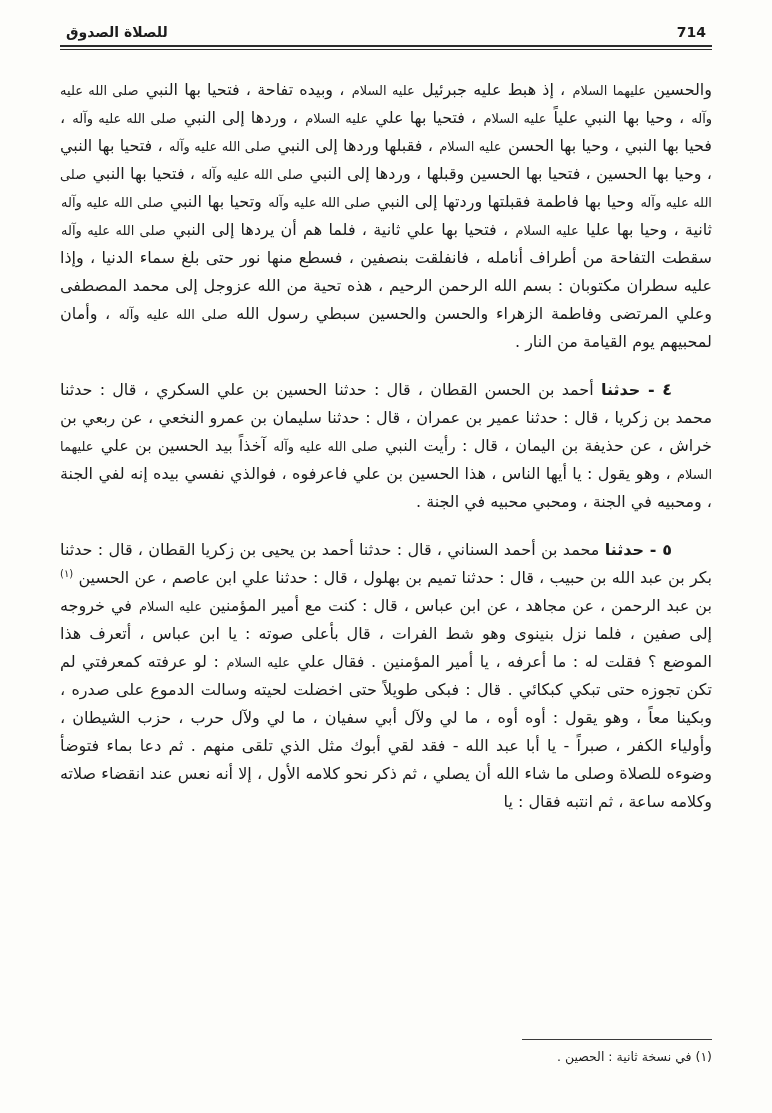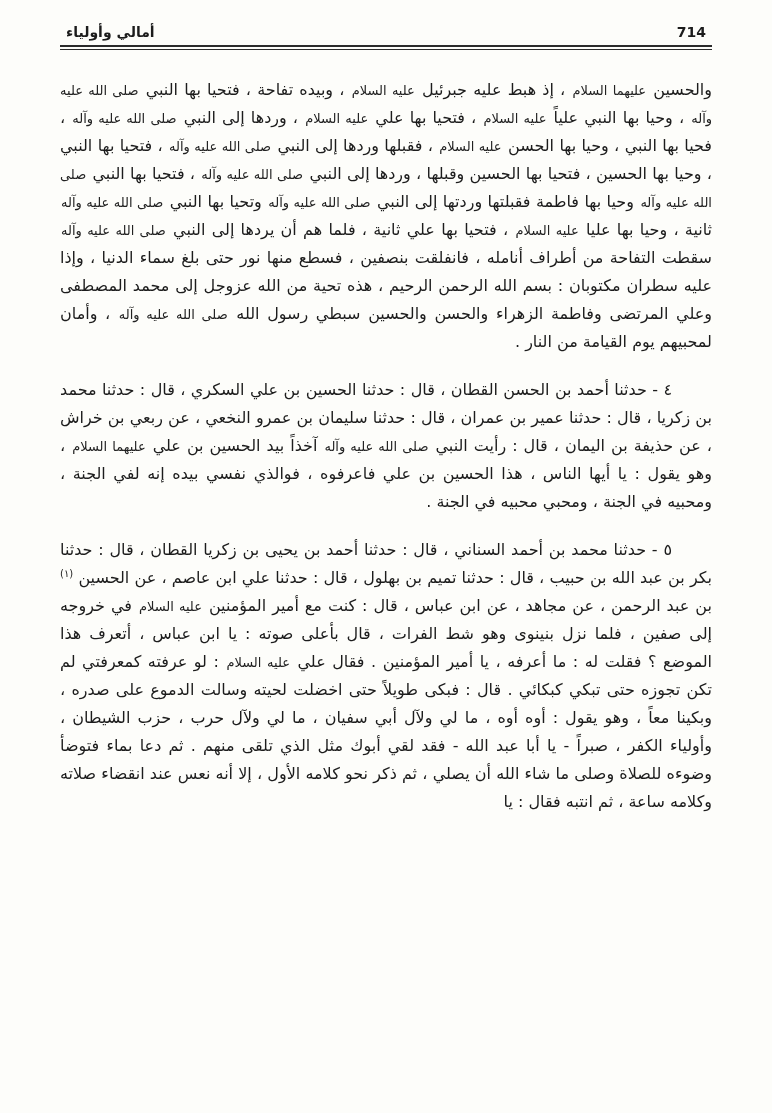--- a/index.html
+++ b/index.html
@@ -45,21 +45,21 @@
       text-justify: inter-word;
     }
     .para {
       margin: 0 0 8px 0;
     }
     .para.hadith {
       text-indent: 40px;
       margin-top: 20px;
     }
     .lead {
-      font-weight: normal;
+      font-weight: bold;
     }
     .hon {
       font-size: 13px;
       line-height: 1;
       color: #222;
       padding: 0 1px;
     }
     .fnref {
       font-size: 10px;
       vertical-align: super;
@@ -79,24 +79,28 @@
       line-height: 20px;
     }
   </style>
 </head>
 <body>
 
 <div class="page">
 
   <div class="header-row">
     <span>714</span>
-    <span>أمالي وأولياء</span>
+    <span>للصلاة الصدوق</span>
   </div>
   <div class="rule-double"></div>
 
   <div class="body-text">
       <p class="para">والحسين <span class="hon">عليهما السلام</span> ، إذ هبط عليه جبرئيل <span class="hon">عليه السلام</span> ، وبيده تفاحة ، فتحيا بها النبي <span class="hon">صلى الله عليه وآله</span> ، وحيا بها النبي علياً <span class="hon">عليه السلام</span> ، فتحيا بها علي <span class="hon">عليه السلام</span> ، وردها إلى النبي <span class="hon">صلى الله عليه وآله</span> ، فحيا بها النبي ، وحيا بها الحسن <span class="hon">عليه السلام</span> ، فقبلها وردها إلى النبي <span class="hon">صلى الله عليه وآله</span> ، فتحيا بها النبي ، وحيا بها الحسين ، فتحيا بها الحسين وقبلها ، وردها إلى النبي <span class="hon">صلى الله عليه وآله</span> ، فتحيا بها النبي <span class="hon">صلى الله عليه وآله</span> وحيا بها فاطمة فقبلتها وردتها إلى النبي <span class="hon">صلى الله عليه وآله</span> وتحيا بها النبي <span class="hon">صلى الله عليه وآله</span> ثانية ، وحيا بها عليا <span class="hon">عليه السلام</span> ، فتحيا بها علي ثانية ، فلما هم أن يردها إلى النبي <span class="hon">صلى الله عليه وآله</span> سقطت التفاحة من أطراف أنامله ، فانفلقت بنصفين ، فسطع منها نور حتى بلغ سماء الدنيا ، وإذا عليه سطران مكتوبان : بسم الله الرحمن الرحيم ، هذه تحية من الله عزوجل إلى محمد المصطفى وعلي المرتضى وفاطمة الزهراء والحسن والحسين سبطي رسول الله <span class="hon">صلى الله عليه وآله</span> ، وأمان لمحبيهم يوم القيامة من النار .</p>
       <p class="para hadith"><b class="lead">٤ - حدثنا</b> أحمد بن الحسن القطان ، قال : حدثنا الحسين بن علي السكري ، قال : حدثنا محمد بن زكريا ، قال : حدثنا عمير بن عمران ، قال : حدثنا سليمان بن عمرو النخعي ، عن ربعي بن خراش ، عن حذيفة بن اليمان ، قال : رأيت النبي <span class="hon">صلى الله عليه وآله</span> آخذاً بيد الحسين بن علي <span class="hon">عليهما السلام</span> ، وهو يقول : يا أيها الناس ، هذا الحسين بن علي فاعرفوه ، فوالذي نفسي بيده إنه لفي الجنة ، ومحبيه في الجنة ، ومحبي محبيه في الجنة .</p>
       <p class="para hadith"><b class="lead">٥ - حدثنا</b> محمد بن أحمد السناني ، قال : حدثنا أحمد بن يحيى بن زكريا القطان ، قال : حدثنا بكر بن عبد الله بن حبيب ، قال : حدثنا تميم بن بهلول ، قال : حدثنا علي ابن عاصم ، عن الحسين <sup class="fnref">(١)</sup> بن عبد الرحمن ، عن مجاهد ، عن ابن عباس ، قال : كنت مع أمير المؤمنين <span class="hon">عليه السلام</span> في خروجه إلى صفين ، فلما نزل بنينوى وهو شط الفرات ، قال بأعلى صوته : يا ابن عباس ، أتعرف هذا الموضع ؟ فقلت له : ما أعرفه ، يا أمير المؤمنين . فقال علي <span class="hon">عليه السلام</span> : لو عرفته كمعرفتي لم تكن تجوزه حتى تبكي كبكائي . قال : فبكى طويلاً حتى اخضلت لحيته وسالت الدموع على صدره ، وبكينا معاً ، وهو يقول : أوه أوه ، ما لي ولآل أبي سفيان ، ما لي ولآل حرب ، حزب الشيطان ، وأولياء الكفر ، صبراً - يا أبا عبد الله - فقد لقي أبوك مثل الذي تلقى منهم . ثم دعا بماء فتوضأ وضوءه للصلاة وصلى ما شاء الله أن يصلي ، ثم ذكر نحو كلامه الأول ، إلا أنه نعس عند انقضاء صلاته وكلامه ساعة ، ثم انتبه فقال : يا</p>
     </div>
 
+  <div class="footnote">
+    <div class="fn-rule"></div>
+    <div class="fn-text">(١) في نسخة ثانية : الحصين .</div>
+  </div>
 
 </div>
 
 </body></html>

